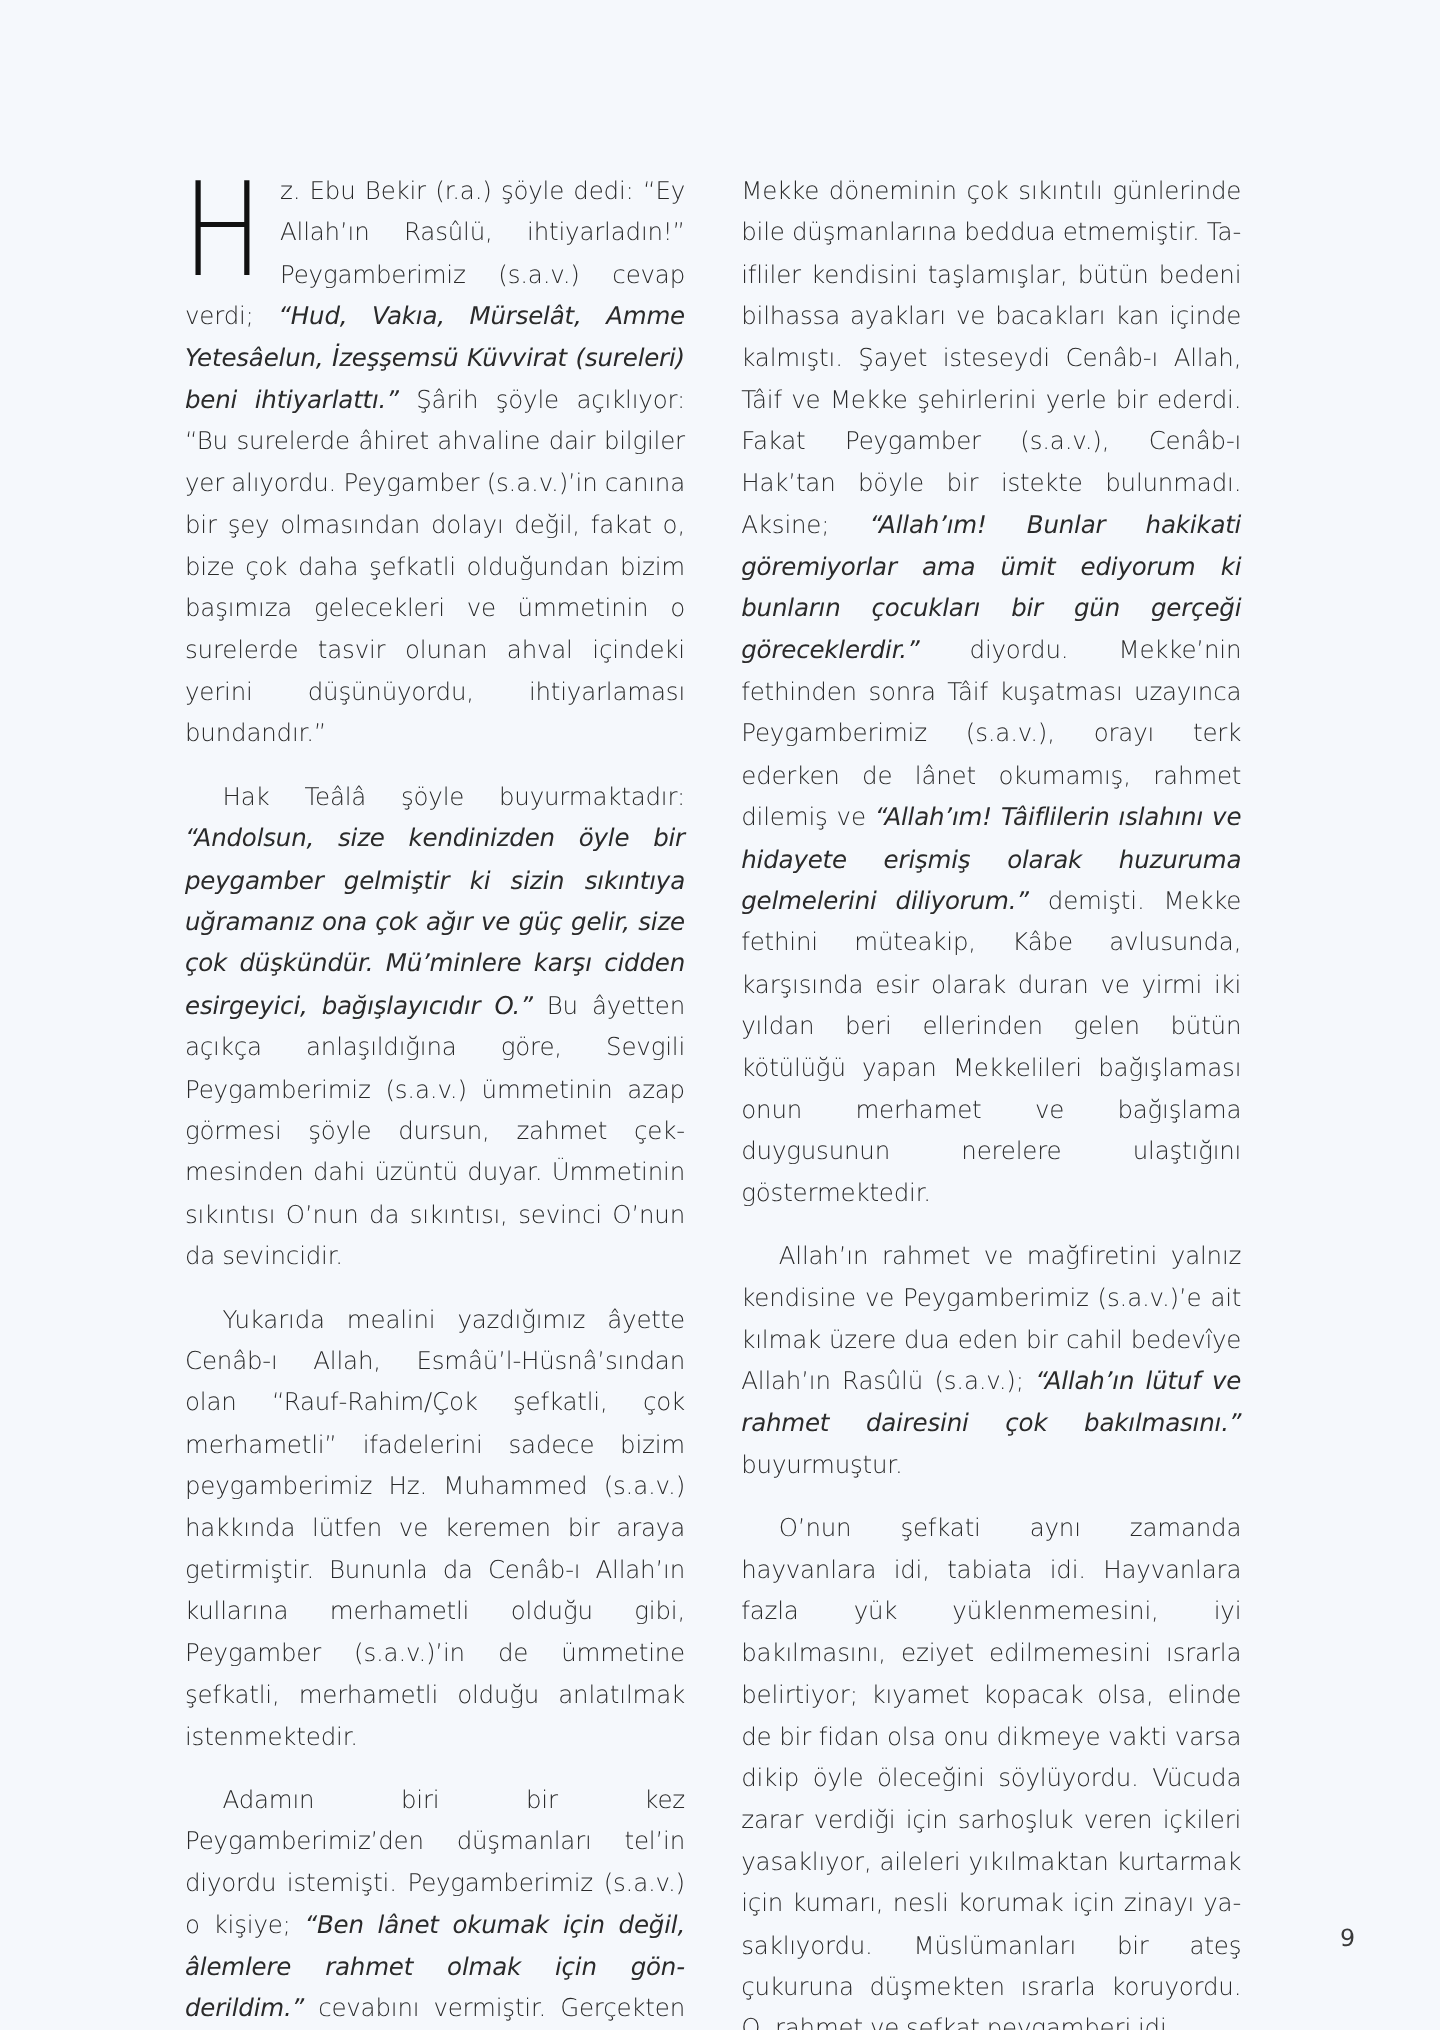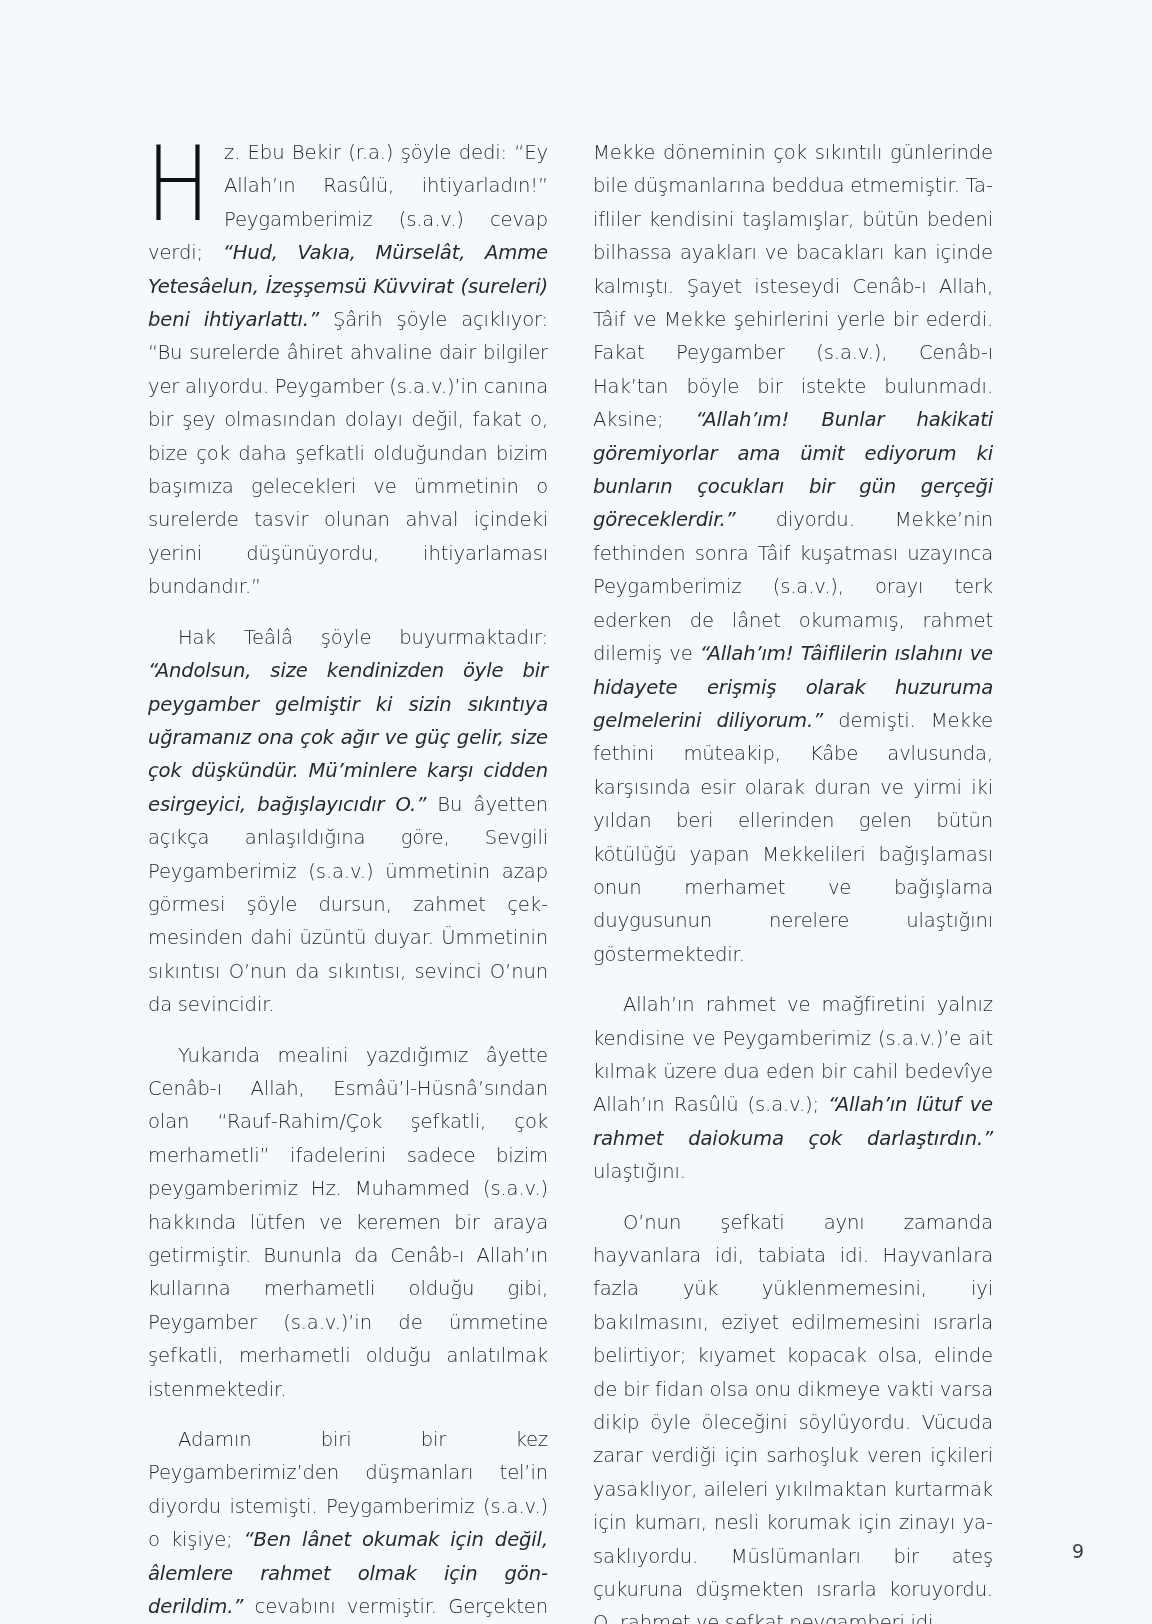--- a/index.html
+++ b/index.html
@@ -87,21 +87,21 @@
     <p class="para">
       <span>Adamın biri bir kez Peygamberimiz’den düşmanları tel’in diyordu istemişti. Peygam­berimiz (s.a.v.) o kişiye; </span><span class="it">“Ben lânet okumak için değil, âlemlere rahmet olmak için gön­derildim.”</span><span> cevabını vermiştir. Gerçekten de</span>
     </p>
   </div>
 
   <div class="column col-right">
     <p class="para cont">
       <span>Mekke döneminin çok sıkıntılı günlerinde bile düşmanlarına beddua etmemiştir. Ta­ifliler kendisini taşlamışlar, bütün bedeni bilhassa ayakları ve bacakları kan içinde kal­mıştı. Şayet isteseydi Cenâb-ı Allah, Tâif ve Mekke şehirlerini yerle bir ederdi. Fakat Pey­gamber (s.a.v.), Cenâb-ı Hak’tan böyle bir istekte bulunmadı. Aksine; </span><span class="it">“Allah’ım! Bunlar hakikati göremiyorlar ama ümit ediyorum ki bunların çocukları bir gün gerçeği görecek­lerdir.”</span><span> diyordu. Mekke’nin fethinden sonra Tâif kuşatması uzayınca Peygamberimiz (s.a.v.), orayı terk ederken de lânet okuma­mış, rahmet dilemiş ve </span><span class="it">“Allah’ım! Tâiflilerin ıslahını ve hidayete erişmiş olarak huzuruma gelmelerini diliyorum.”</span><span> demişti. Mekke fethi­ni müteakip, Kâbe avlusunda, karşısında esir olarak duran ve yirmi iki yıldan beri ellerin­den gelen bütün kötülüğü yapan Mekkelileri bağışlaması onun merhamet ve bağışlama duygusunun nerelere ulaştığını göstermek­tedir.</span>
     </p>
     <p class="para">
-      <span>Allah’ın rahmet ve mağfiretini yalnız ken­disine ve Peygamberimiz (s.a.v.)’e ait kılmak üzere dua eden bir cahil bedevîye Allah’ın Rasûlü (s.a.v.); </span><span class="it">“Allah’ın lütuf ve rahmet dai­okuma çok darlaştırdın.”</span><span> ulaştığını.</span>
+      <span>Allah’ın rahmet ve mağfiretini yalnız ken­disine ve Peygamberimiz (s.a.v.)’e ait kılmak üzere dua eden bir cahil bedevîye Allah’ın Rasûlü (s.a.v.); </span><span class="it">“Allah’ın lütuf ve rahmet dai­resini çok bakılmasını.”</span><span> buyurmuştur.</span>
     </p>
     <p class="para">
       <span>O’nun şefkati aynı zamanda hayvanlara idi, tabiata idi. Hayvanlara fazla yük yüklen­memesini, iyi bakılmasını, eziyet edilmeme­sini ısrarla belirtiyor; kıyamet kopacak olsa, elinde de bir fidan olsa onu dikmeye vakti varsa dikip öyle öleceğini söylüyordu. Vücu­da zarar verdiği için sarhoşluk veren içkile­ri yasaklıyor, aileleri yıkılmaktan kurtarmak için kumarı, nesli korumak için zinayı ya­saklıyordu. Müslümanları bir ateş çukuruna düşmekten ısrarla koruyordu. O, rahmet ve şefkat peygamberi idi.</span>
     </p>
   </div>
 
   <div class="page-number">9</div>
 </div>
 
 </body></html>

